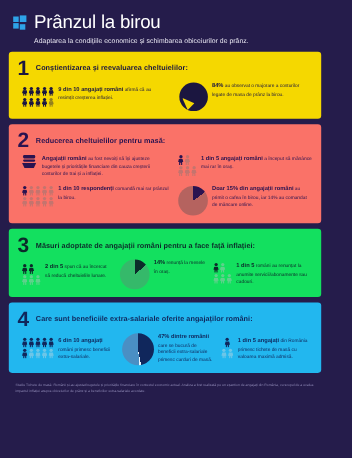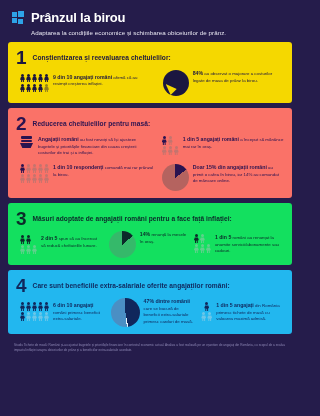--- a/index.html
+++ b/index.html
@@ -16,21 +16,21 @@
   .title-row { display:flex; align-items:center; gap:6px; }
   .logo-mark { width:13px; height:13px; position:relative; flex:none; }
   .logo-mark span {
     position:absolute; background:#2ea3e8; width:5px; height:5px;
   }
   .logo-mark span:nth-child(1){ left:0; top:1px; }
   .logo-mark span:nth-child(2){ left:6px; top:0; height:6px; width:6px; }
   .logo-mark span:nth-child(3){ left:0; top:7px; }
   .logo-mark span:nth-child(4){ left:6px; top:8px; }
   .main-title {
-    color:#ffffff; font-size:13px; font-weight:bold; letter-spacing:-0.2px;
+    color:#ffffff; font-size:17px; font-weight:normal; letter-spacing:-0.2px;
   }
   .subtitle {
     color:#e9e7f2; font-size:6.2px; margin-top:4px; padding-left:19px;
     letter-spacing:0.05px;
   }
 
   
   .section { border-radius:3px; margin-bottom:5px; position:relative; padding:6px 8px 7px 8px; }
   .sec-head { display:flex; align-items:center; gap:6px; margin-bottom:3px; }
   .sec-num { font-size:19px; font-weight:bold; line-height:1; }

